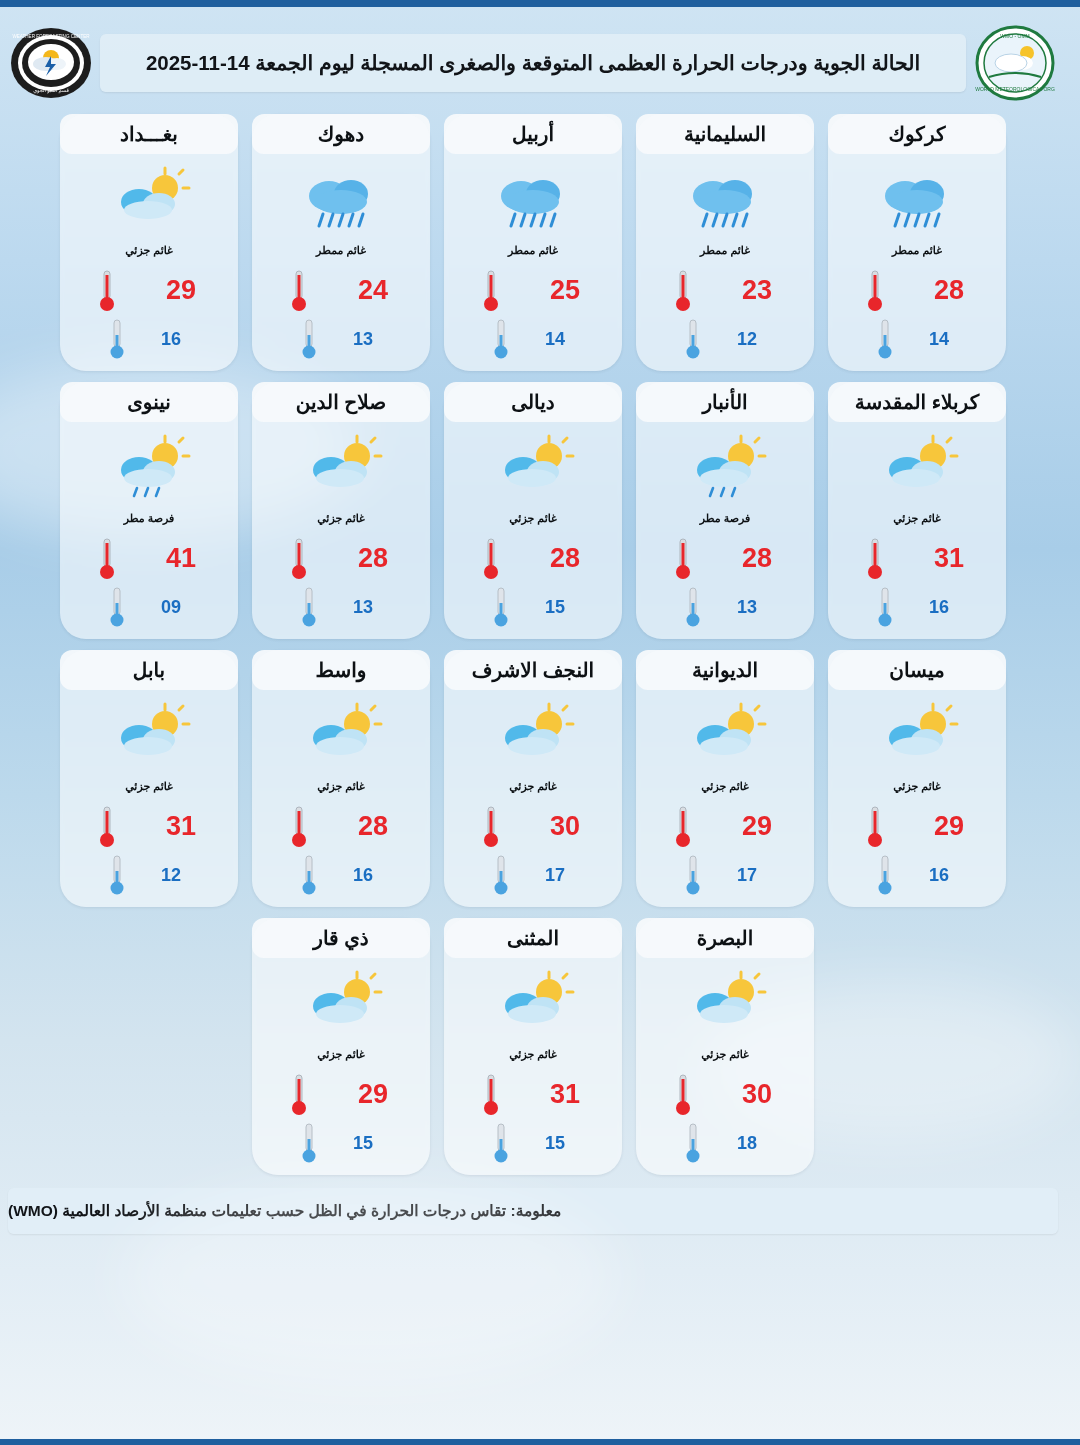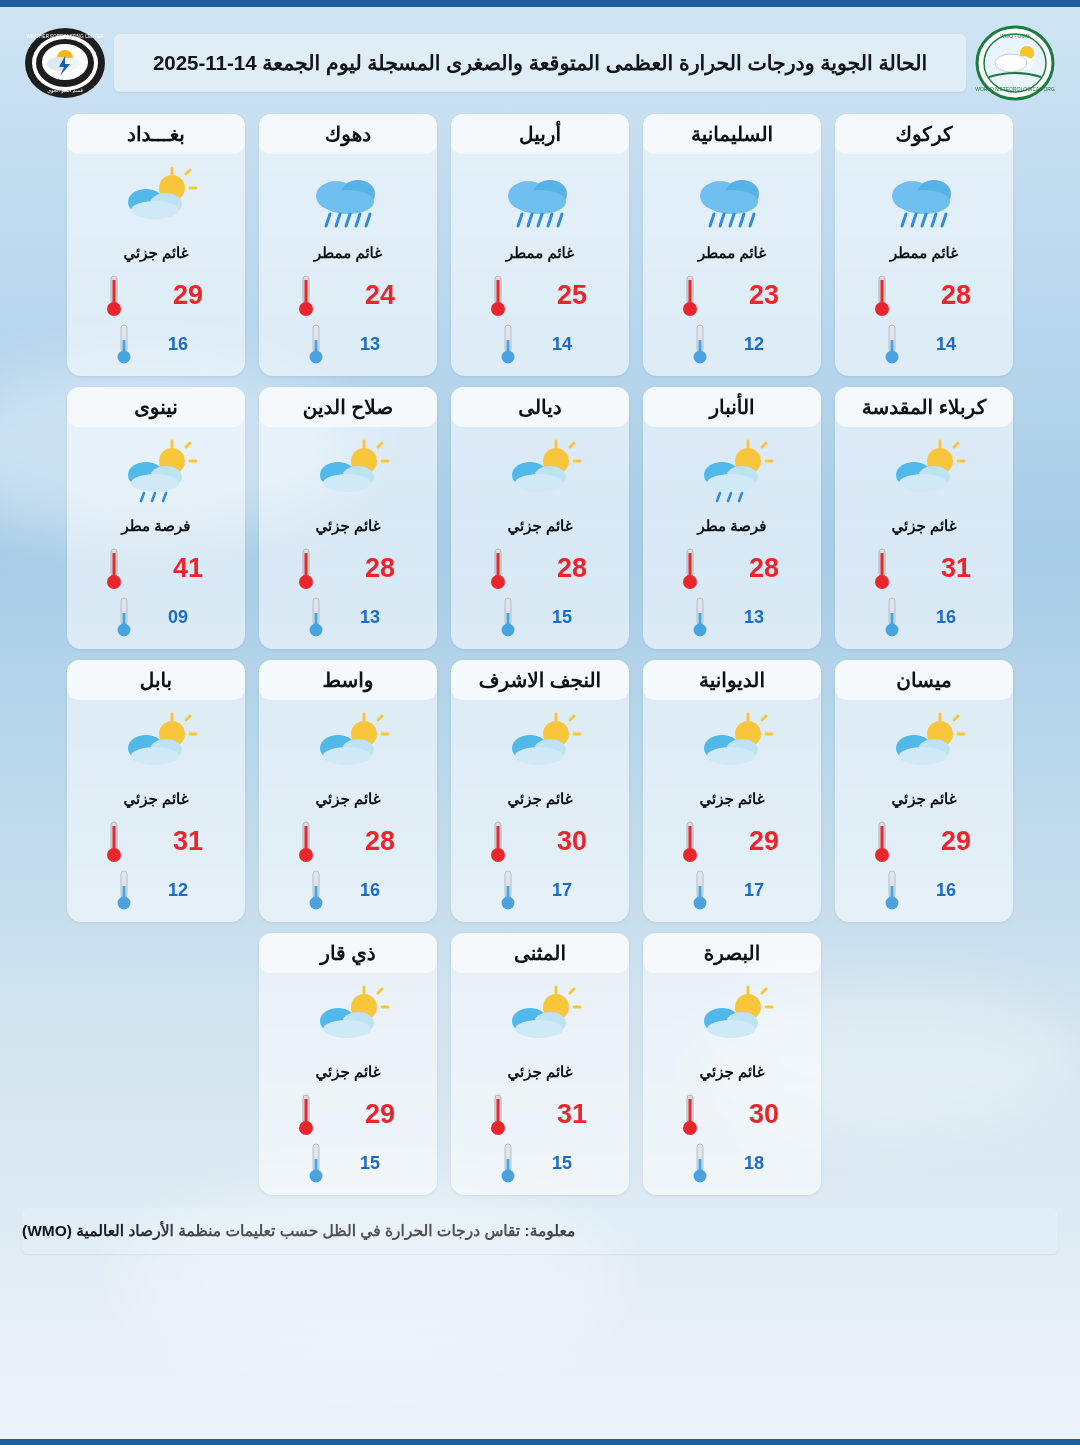--- a/index.html
+++ b/index.html
@@ -19,21 +19,21 @@
     position: absolute;
     border-radius: 50%;
     filter: blur(28px);
     pointer-events: none;
   }
   .page {
     position: relative;
     width: 1080px;
     height: 1445px;
     box-sizing: border-box;
-    padding: 8px 22px 10px 22px;
+    padding: 8px 22px 10px 8px;
   }
   .topline {
     position: absolute;
     top: 0; left: 0; right: 0;
     height: 7px;
     background: #1f5f9e;
   }
 
   
   .header {
@@ -78,21 +78,21 @@
   }
   .row {
     display: flex;
     flex-direction: row;
     justify-content: center;
     gap: 14px;
   }
   .card {
     width: 178px;
     background: rgba(255,255,255,0.55);
-    border-radius: 14px;
+    border-radius: 26px;
     padding: 0 0 10px 0;
     box-shadow: 0 1px 3px rgba(40,60,80,0.10);
     display: flex;
     flex-direction: column;
     align-items: center;
     backdrop-filter: blur(2px);
   }
   .card-title {
     width: 100%;
     box-sizing: border-box;
@@ -106,21 +106,21 @@
     letter-spacing: 0.5px;
   }
   .icon-wrap {
     height: 74px;
     margin-top: 10px;
     display: flex;
     align-items: center;
     justify-content: center;
   }
   .cond {
-    font-size: 15px;
+    font-size: 11px;
     font-weight: bold;
     color: #0d1114;
     margin-top: 6px;
   }
   .temp-row {
     display: flex;
     flex-direction: row-reverse;
     align-items: center;
     justify-content: center;
     gap: 24px;

